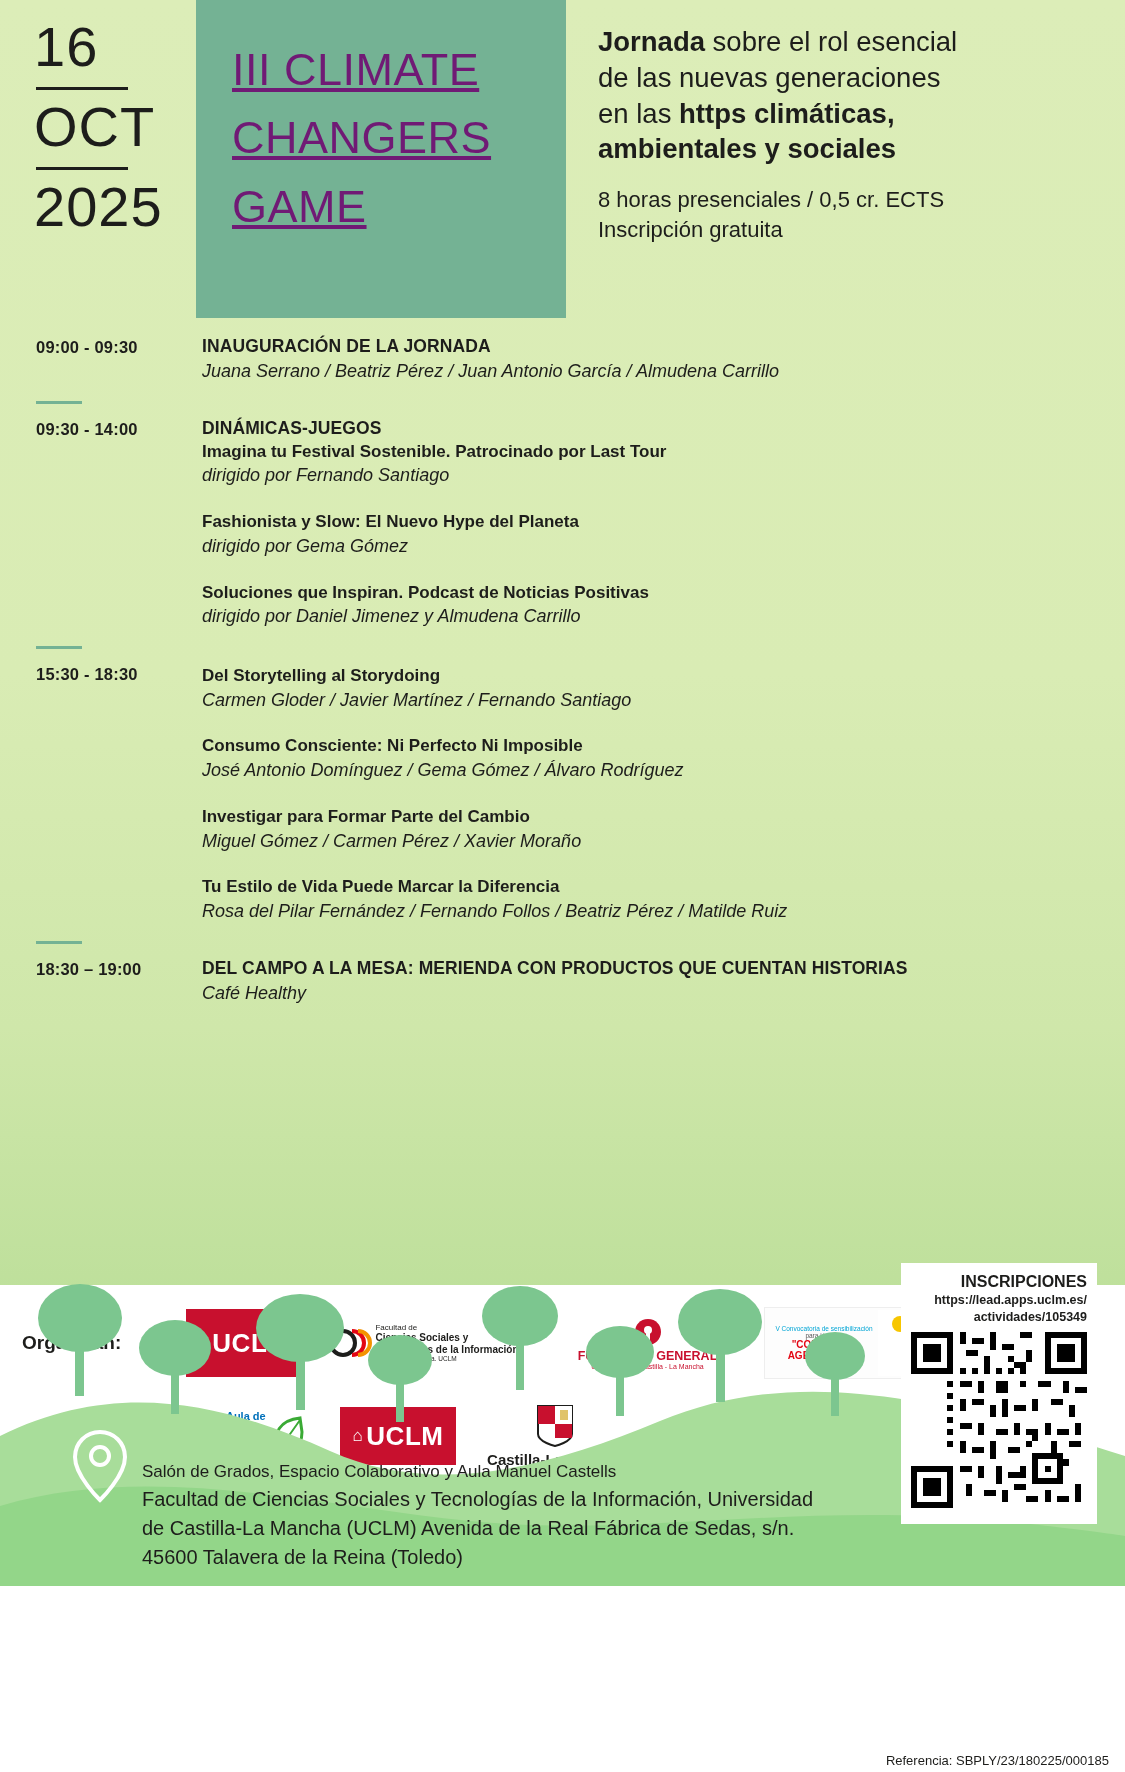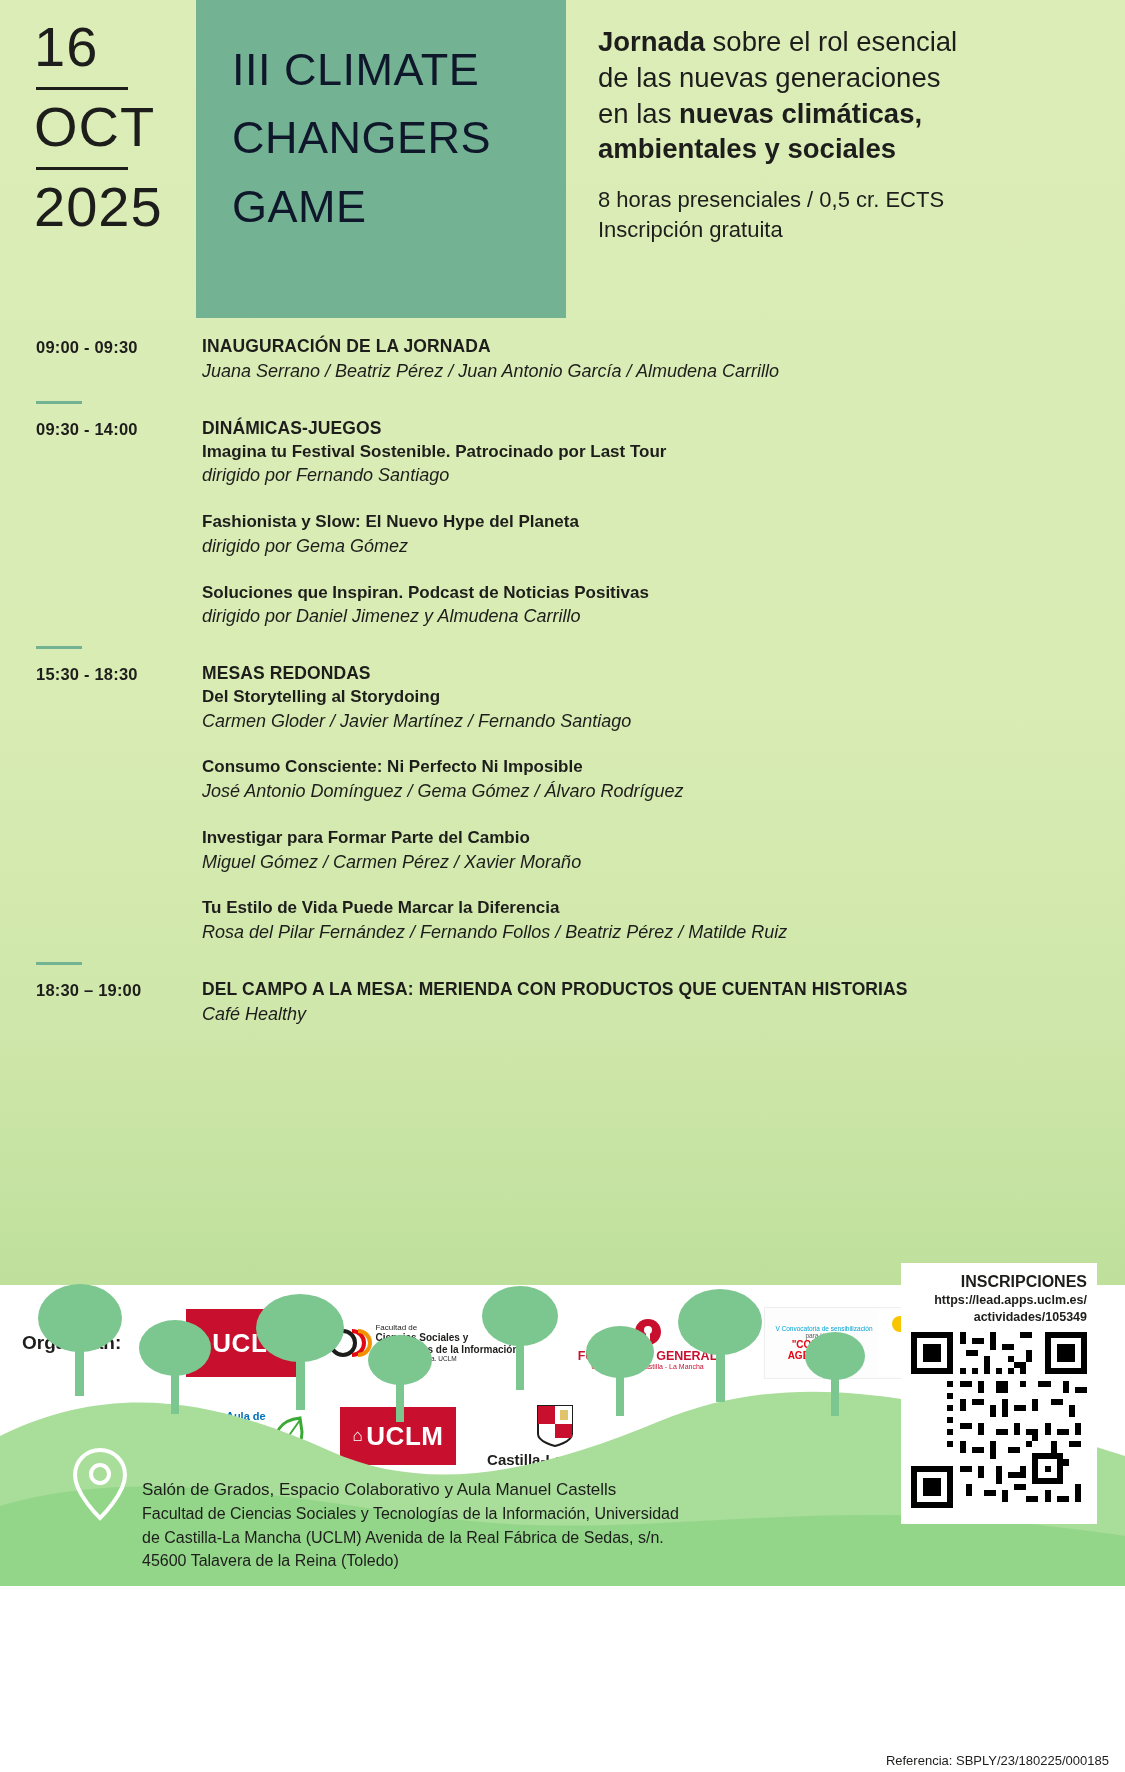--- a/index.html
+++ b/index.html
@@ -39,22 +39,23 @@
     line-height: 1.05;
   }
   .date-rule {
     width: 92px; height: 3px; background:#1d1d1b; margin: 10px 0 8px 2px;
   }
   .title-box {
     position: absolute;
     left: 196px; top: 0;
     width: 370px; height: 318px;
     background: #74b294;
-    color: #0f172a;
+    color: #701a75;
     padding: 36px 20px 0 36px;
+    text-decoration: underline;
   }
   .title-box .tl {
     font-size: 45px;
     line-height: 1.52;
     font-weight: 400;
     letter-spacing: .5px;
   }
   .right-head {
     position: absolute;
     left: 598px; top: 24px; right: 20px;
@@ -145,21 +146,21 @@
     position: absolute;
     left: 70px; bottom: 200px;
     display: flex;
     align-items: flex-start;
     z-index: 5;
     width: 760px;
   }
   .pin { width: 72px; flex: 0 0 72px; padding-top: 6px; }
   .loc-txt { color:#1d1d1b; }
   .loc-txt .l1 { font-size: 17px; font-weight: 400; line-height:1.45;margin-top:38px; }
-  .loc-txt .l2 { font-size: 16px; line-height: 1.45; }
+  .loc-txt .l2 { font-size: 20px; line-height: 1.45; }
 
   
   .footer {
     position: absolute;
     left: 0; bottom: 0;
     width: 1125px;
     height: 487px;
     background: #ffffff;
     padding: 14px 18px 6px 22px;
   }
@@ -200,21 +201,21 @@
     <div class="title-box">
       <div class="tl">III CLIMATE</div>
       <div class="tl">CHANGERS</div>
       <div class="tl">GAME</div>
     </div>
 
     <div class="right-head">
       <div class="lead">
         <b>Jornada</b><span> sobre el rol esencial</span><br>
         <span>de las nuevas generaciones</span><br>
-        <span>en las </span><b>nuevas climáticas,</b><br>
+        <span>en las </span><b>https climáticas,</b><br>
         <b>ambientales y sociales</b>
       </div>
       <div class="sub">
         <div>8 horas presenciales / 0,5 cr. ECTS</div>
         <div>Inscripción gratuita</div>
       </div>
     </div>
   </div>
 
   <svg class="landscape" viewBox="0 0 1125 330" preserveAspectRatio="none">
@@ -290,21 +291,20 @@
           <div class="item-sub">dirigido por Daniel Jimenez y Almudena Carrillo</div>
         </div>
       </div>
     </div>
 
     <div class="divider"></div>
 
     <div class="row">
       <div class="time">15:30 - 18:30</div>
       <div class="body">
-        <div class="blk-title">MESAS REDONDAS</div>
         <div class="item">
           <div class="item-title">Del Storytelling al Storydoing</div>
           <div class="item-sub">Carmen Gloder  / Javier Martínez / Fernando Santiago</div>
         </div>
         <div class="gap-sm"></div>
         <div class="item">
           <div class="item-title">Consumo Consciente: Ni Perfecto Ni Imposible</div>
           <div class="item-sub">José Antonio Domínguez / Gema Gómez / Álvaro Rodríguez</div>
         </div>
         <div class="gap-sm"></div>

